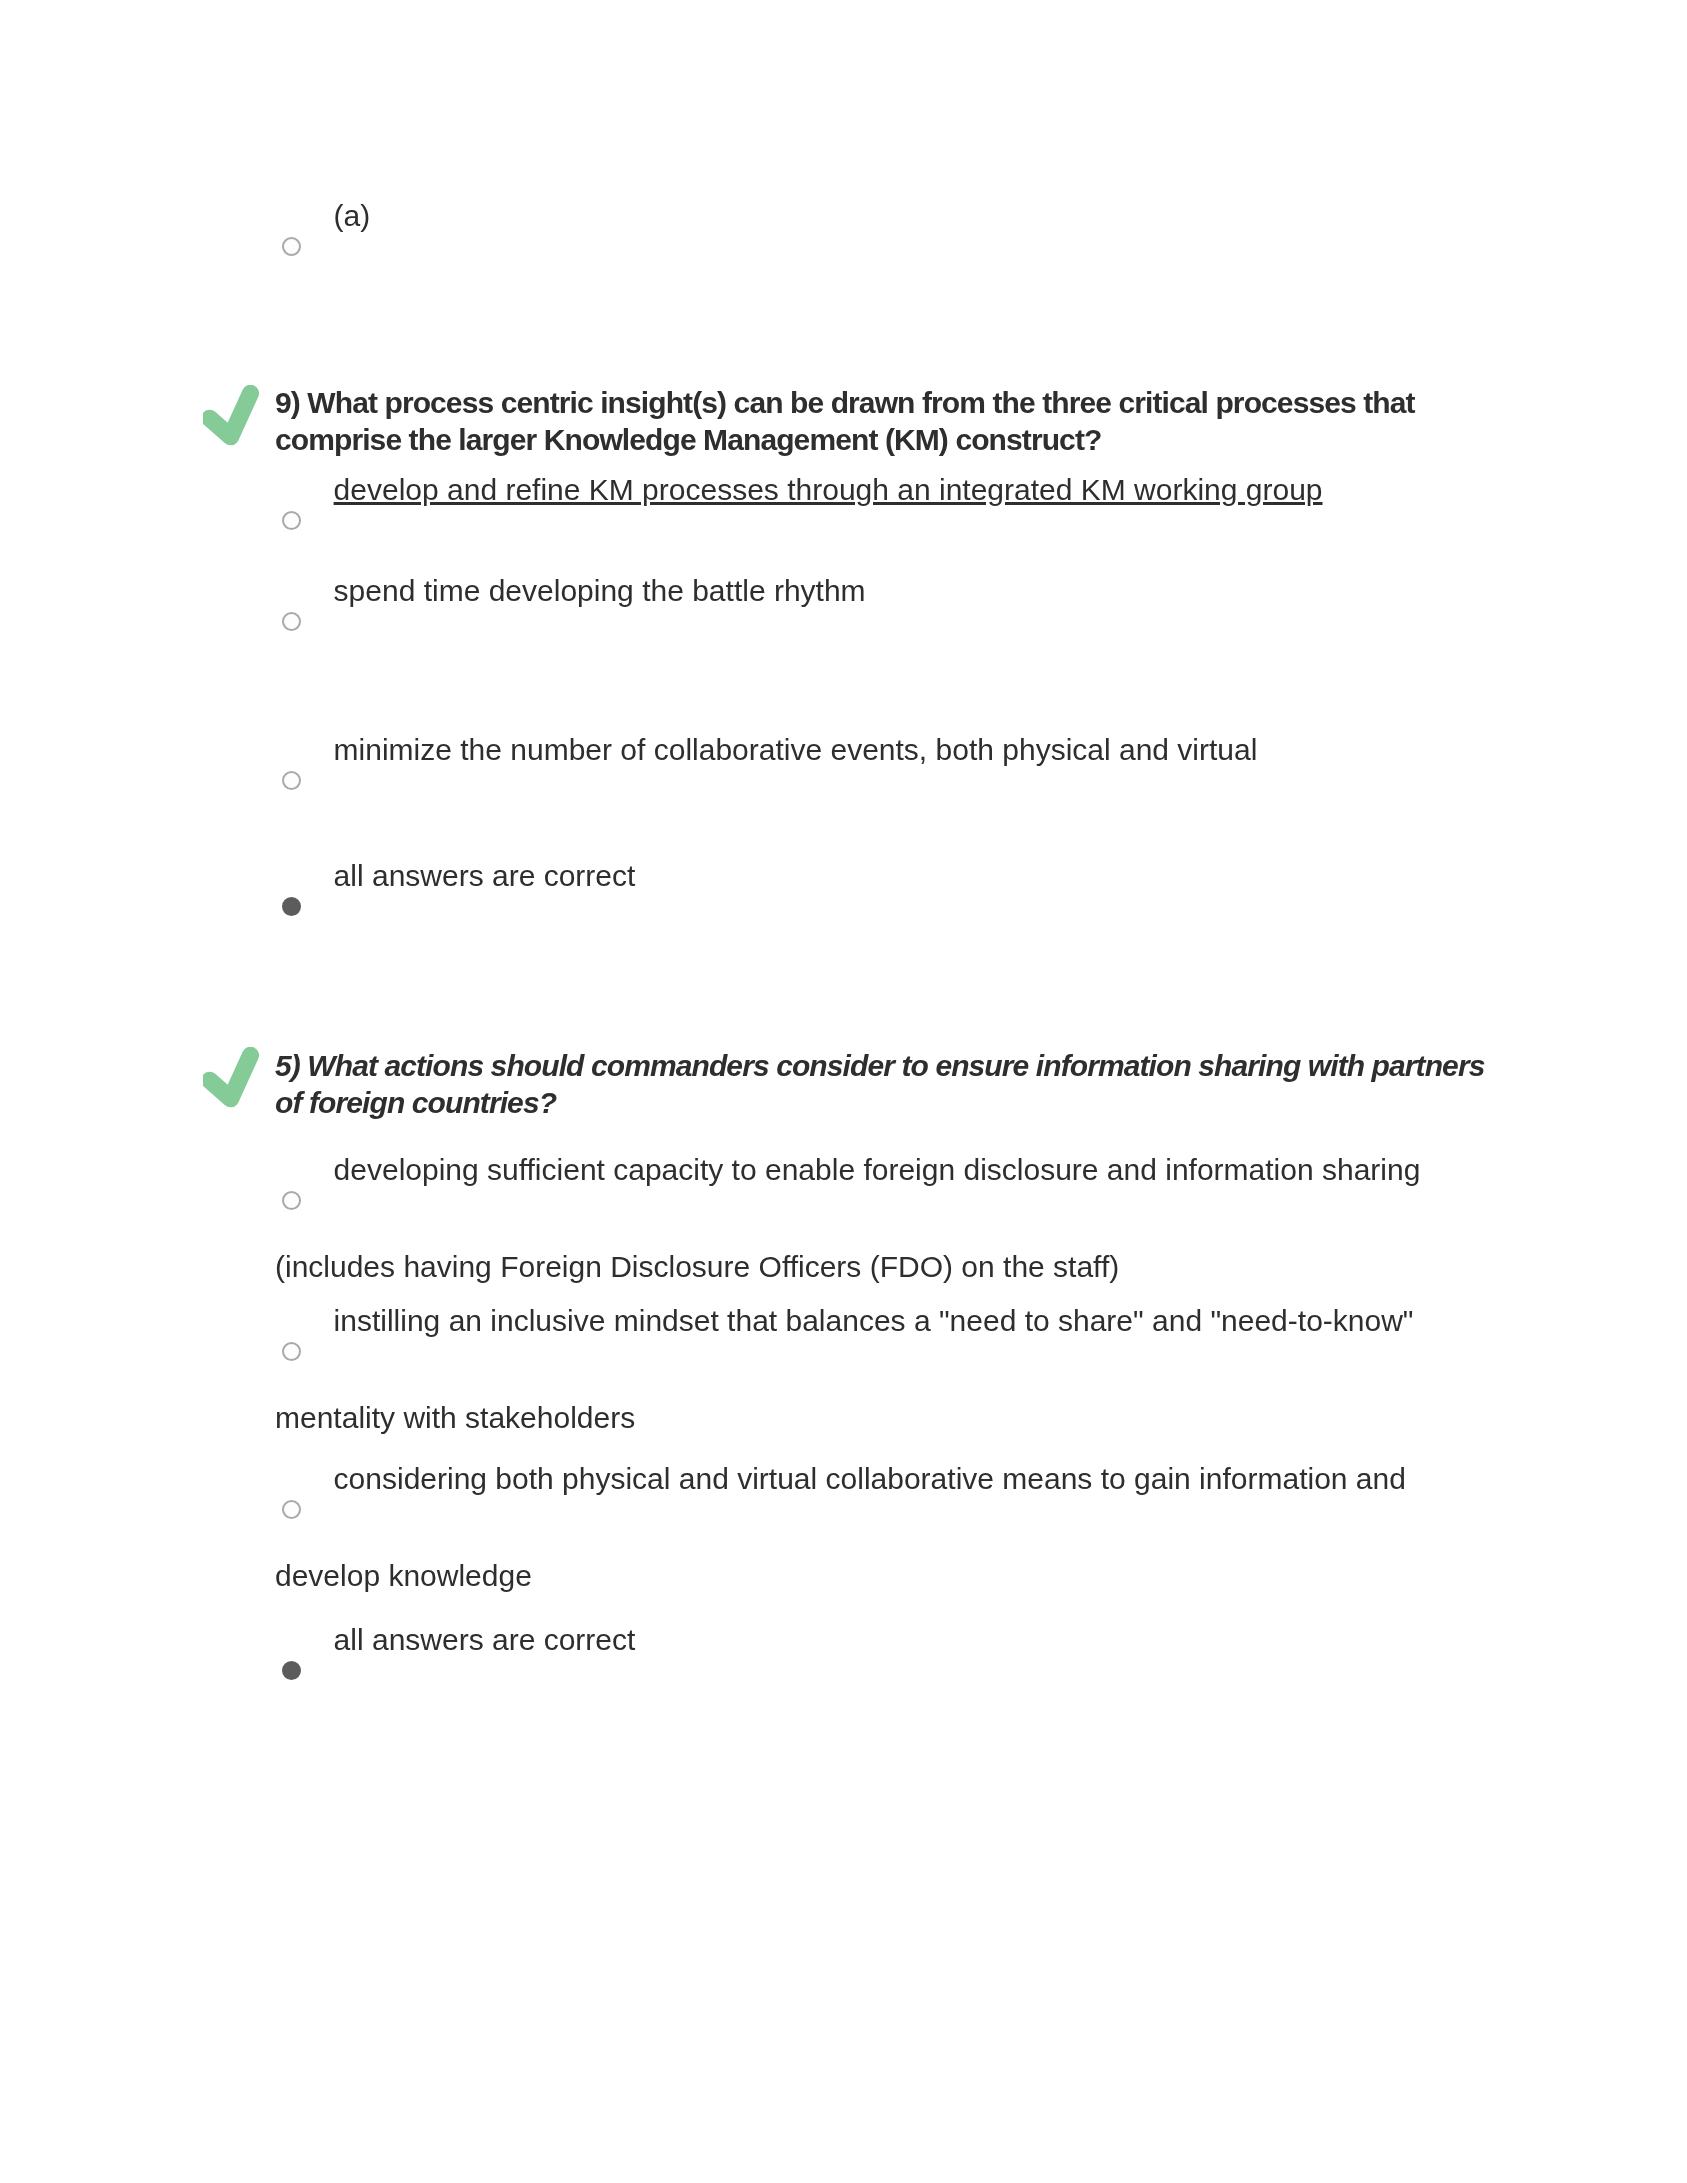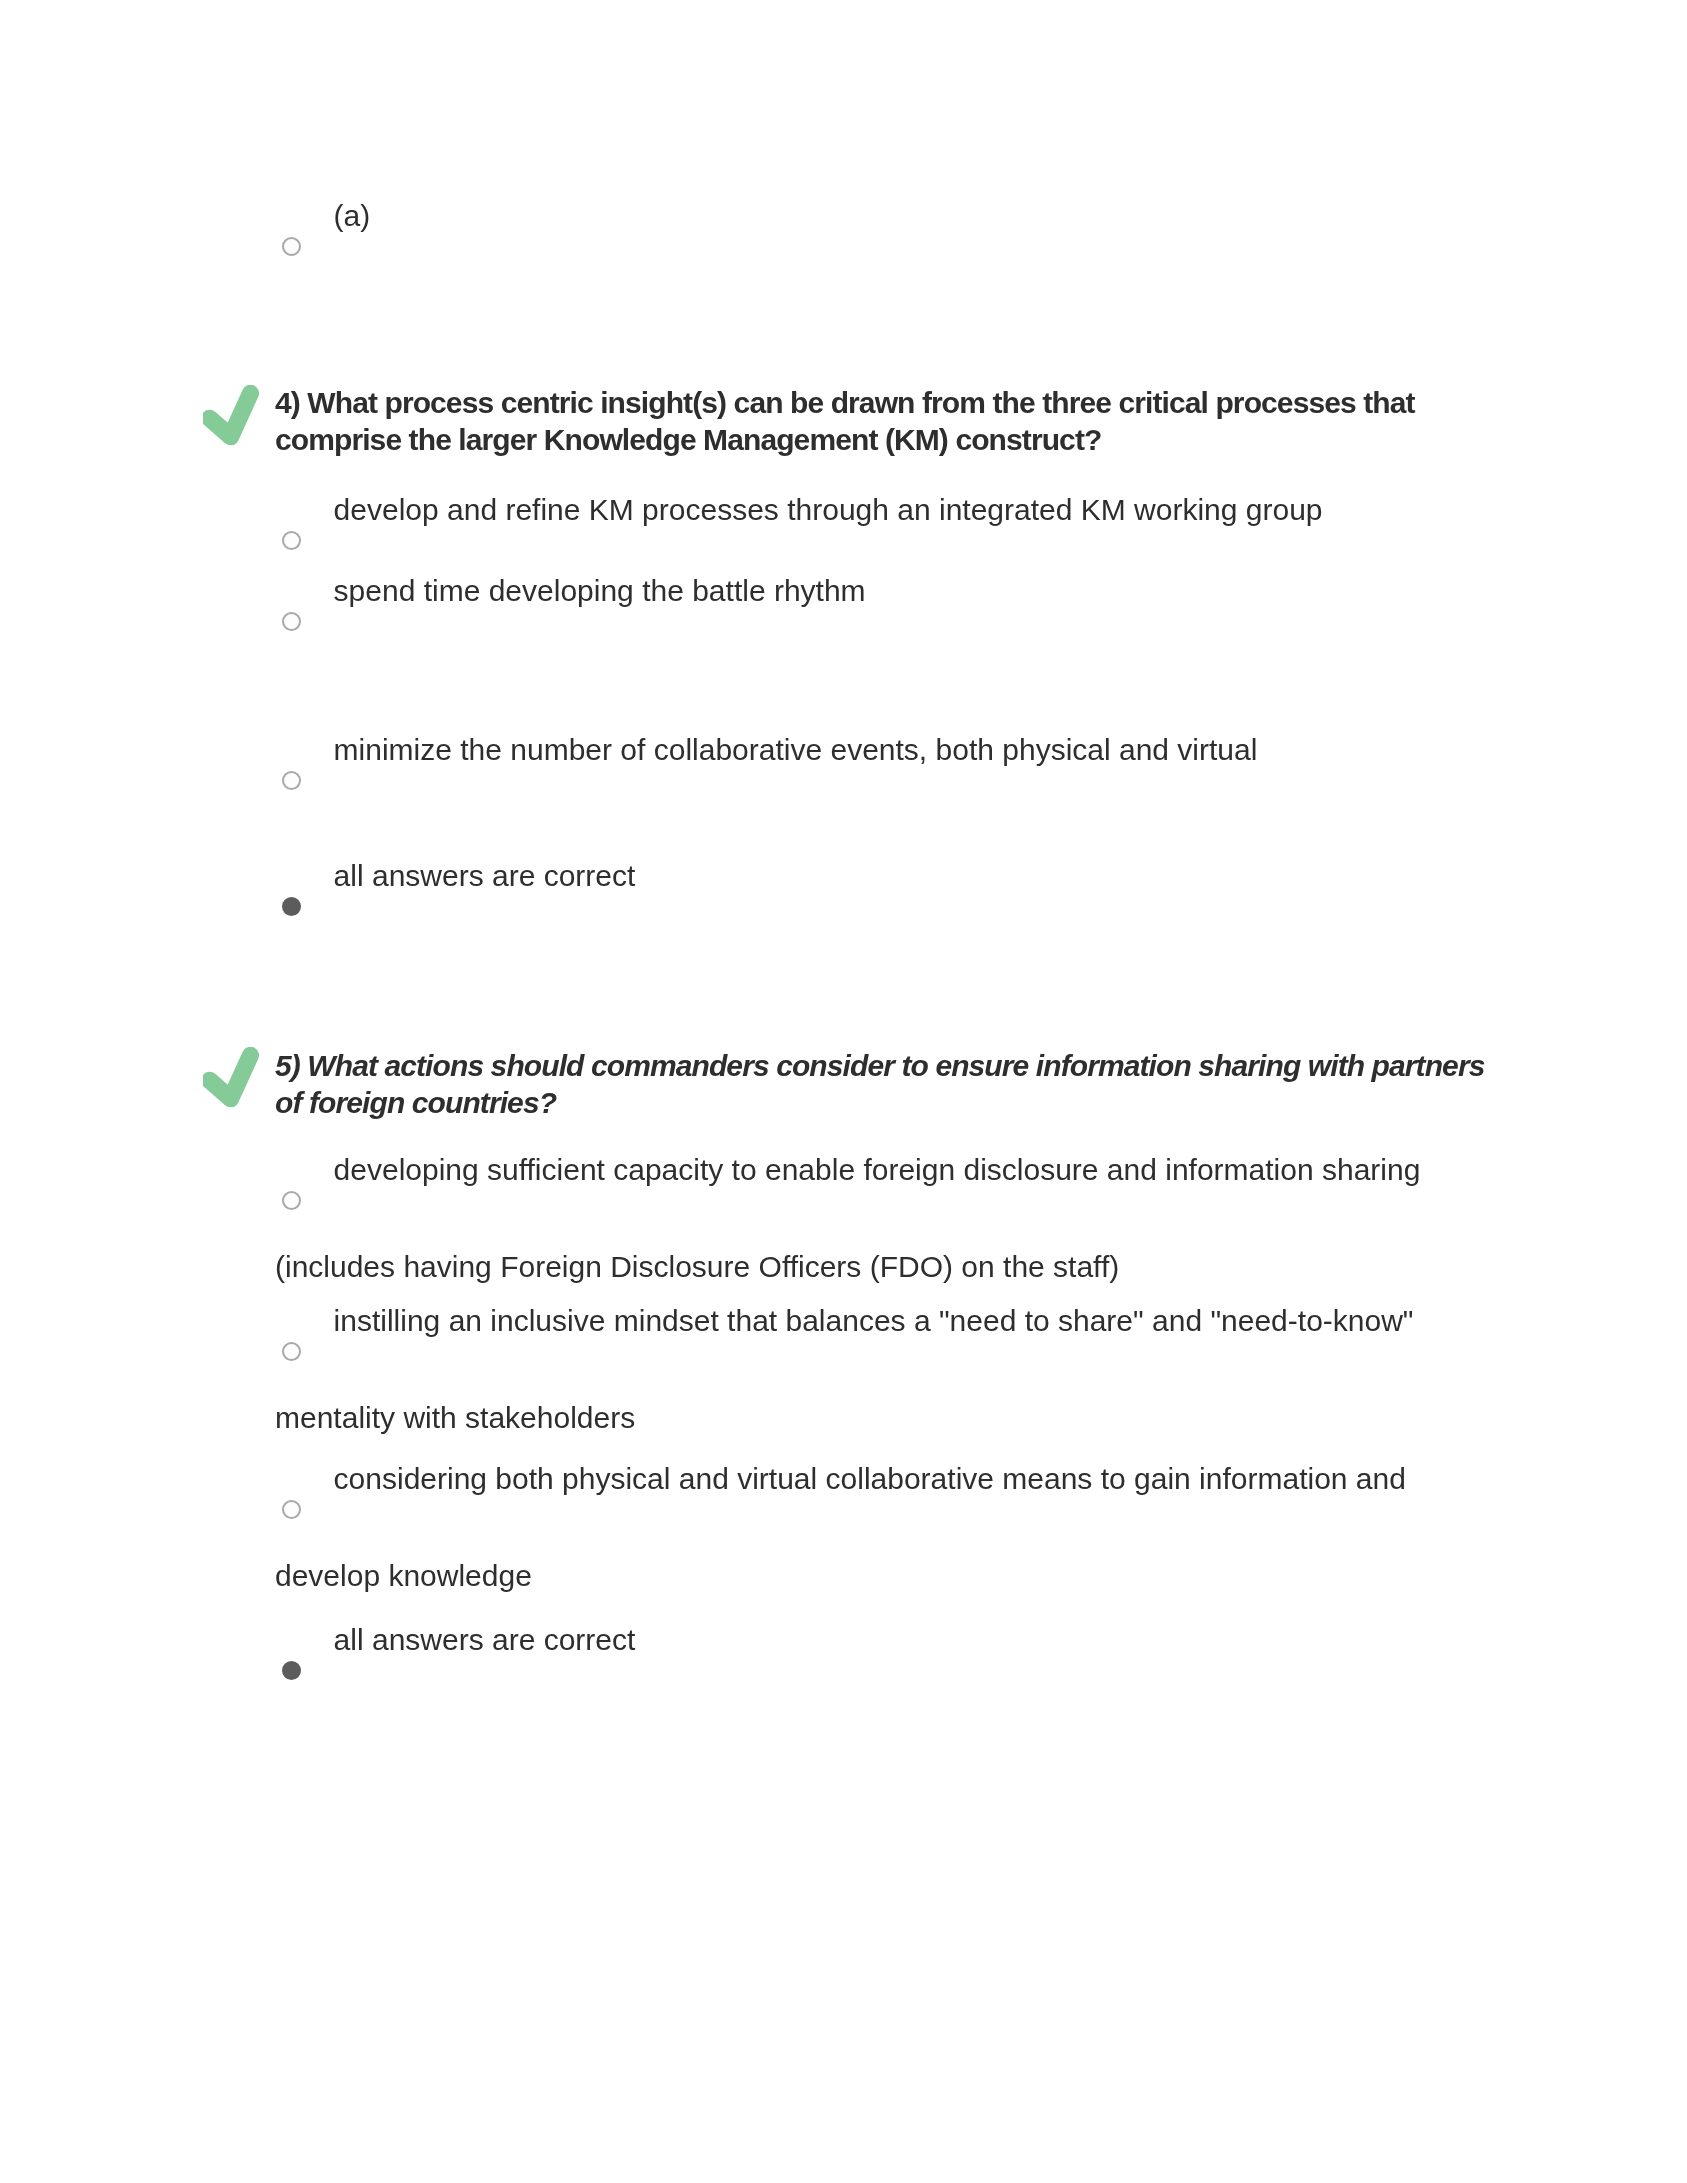--- a/index.html
+++ b/index.html
@@ -20,21 +20,21 @@
   .opt .radio-slot{display:inline-block;width:19px;height:69px;vertical-align:-69px;margin-left:6.6px;}
   .opt .radio{display:block;width:19px;height:19px;border:2px solid #a9a9a9;border-radius:50%;
               background:#fdfdfd;box-sizing:border-box;margin-top:10.6px;}
   .opt .radio.sel{border-color:#5c5c5c;background:#5c5c5c;}
   .opt .gap{display:inline-block;width:33px;}
 
   
   #frag          {top:198px;}
   #q4-check      {top:385px;}
   #q4-text       {top:384px;}
-  #q4-opt0       {top:492px;}
+  #q4-opt0       {top:472px;text-decoration:underline;}
   #q4-opt1       {top:573px;}
   #q4-opt2       {top:732px;}
   #q4-opt3       {top:858px;}
   #q5-check      {top:1047px;}
   #q5-text       {top:1047px;font-style:italic;}
   #q5-opt0       {top:1152px;}
   #q5-opt1       {top:1303px;}
   #q5-opt2       {top:1461px;}
   #q5-opt3       {top:1622px;}
 </style>
@@ -44,21 +44,21 @@
 <div class="page">
 
   <div class="opt" id="frag"><span class="radio-slot"><span class="radio"></span></span><span class="gap"></span><span>(a)</span></div>
 
   <div class="check-icon" id="q4-check">
     <svg viewBox="0 0 88 96" width="58" height="64">
       <path d="M10 50 L42 78 L72 12" fill="none" stroke="#84cb98" stroke-width="26" stroke-linecap="round" stroke-linejoin="round"></path>
     </svg>
   </div>
 
-  <div class="qtext" id="q4-text">4) What process centric insight(s) can be drawn from the three critical processes that comprise the larger Knowledge Management (KM) construct?</div>
+  <div class="qtext" id="q4-text">9) What process centric insight(s) can be drawn from the three critical processes that comprise the larger Knowledge Management (KM) construct?</div>
 
   <div class="opt" id="q4-opt0"><span class="radio-slot"><span class="radio"></span></span><span class="gap"></span><span>develop and refine KM processes through an integrated KM working group</span></div>
 
   <div class="opt" id="q4-opt1"><span class="radio-slot"><span class="radio"></span></span><span class="gap"></span><span>spend time developing the battle rhythm</span></div>
 
   <div class="opt" id="q4-opt2"><span class="radio-slot"><span class="radio"></span></span><span class="gap"></span><span>minimize the number of collaborative events, both physical and virtual</span></div>
 
   <div class="opt" id="q4-opt3"><span class="radio-slot"><span class="radio sel"></span></span><span class="gap"></span><span>all answers are correct</span></div>
 
   <div class="check-icon" id="q5-check">

